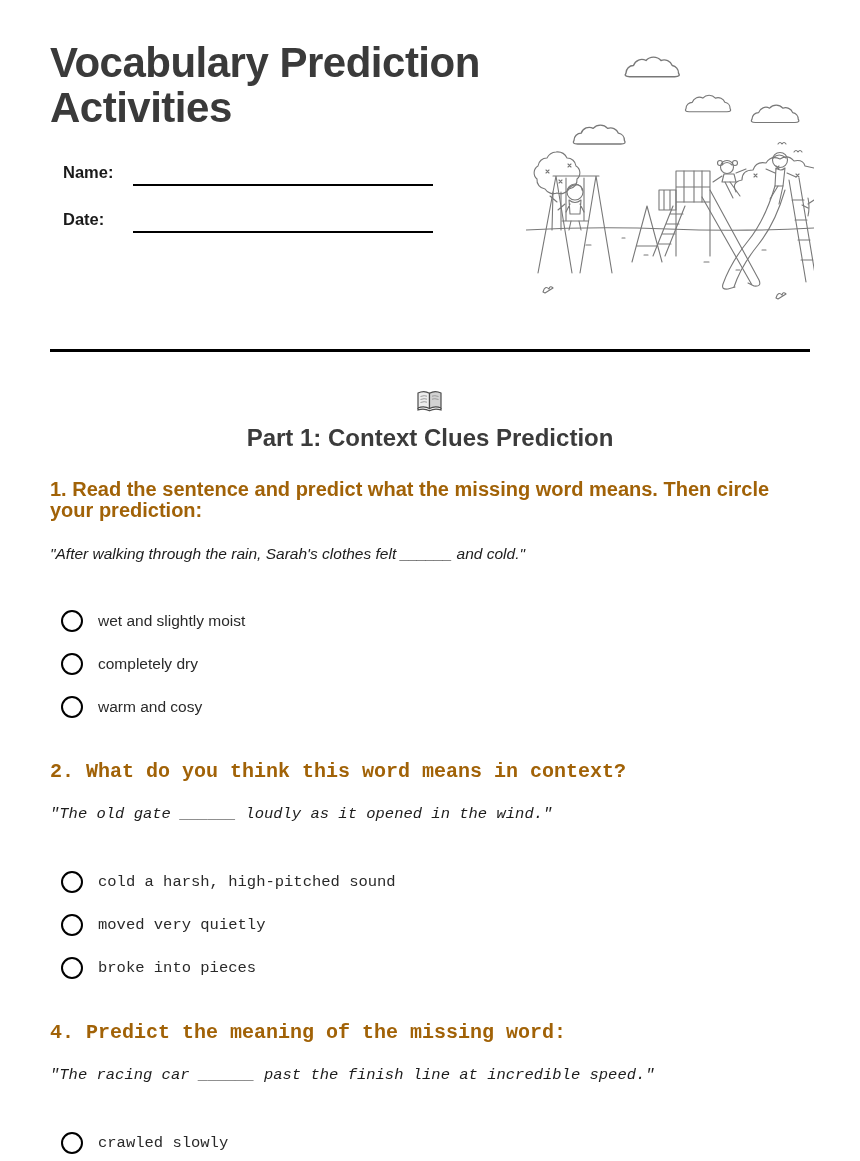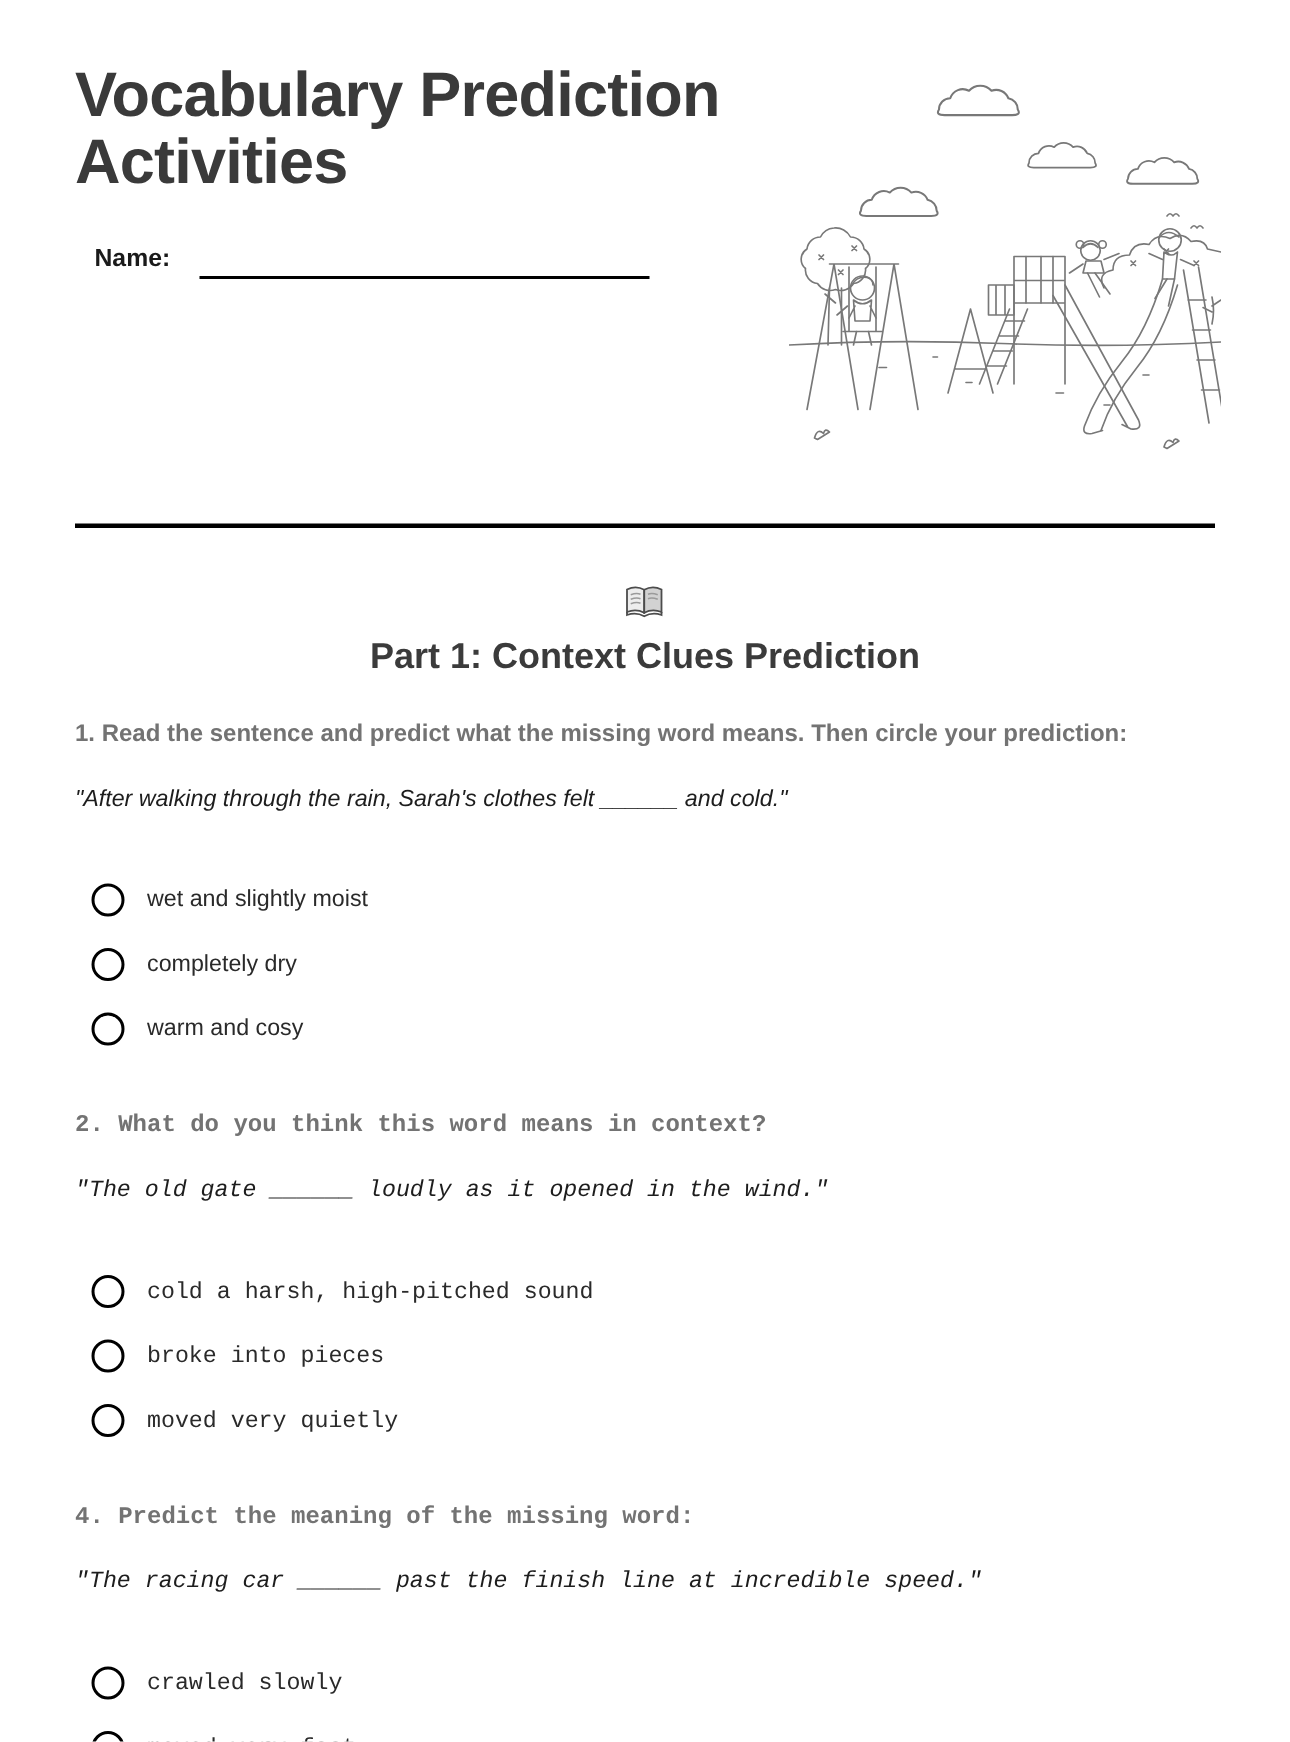--- a/index.html
+++ b/index.html
@@ -48,22 +48,22 @@
     font-size: 24px; line-height: 30px; font-weight: 700;
     color: #3b3b3b;
     display: flex; align-items: center; gap: 11px; flex-direction: column;
   }
   .book-icon { flex: 0 0 auto; position: relative; top: 1px; }
 
   .question { margin: 0; }
   .question + .question { margin-top: 43px; font-family: Liberation Mono, monospace; }
   .question-first { margin-top: 26px; }
   .prompt {
-    margin: 0; font-size: 16px; line-height: 21px;
-    font-weight: 700; color: #737373;
+    margin: 0; font-size: 20px; line-height: 21px;
+    font-weight: 700; color: #a16207;
   }
   .quote {
     margin: 22px 0 0 0; font-size: 15.5px; line-height: 21px;
     font-style: italic; color: #1d1d1d;
   }
   .options { margin-top: 46px; padding-left: 11px; }
   .option {
     display: flex; align-items: flex-end; gap: 15px;
     height: 22px; margin-bottom: 21px;
   }
@@ -81,20 +81,24 @@
 <div class="page">
 
   <header class="header">
     <h1 class="title">Vocabulary Prediction Activities</h1>
 
     <div class="field field-name">
       <span class="field-label">Name:</span>
       <span class="field-line"></span>
     </div>
 
+    <div class="field field-date">
+      <span class="field-label">Date:</span>
+      <span class="field-line"></span>
+    </div>
 
     <svg class="illustration" width="288" height="270" viewBox="0 0 288 270" fill="none" stroke="#787878" stroke-width="1.1" stroke-linecap="round" stroke-linejoin="round">
       <defs>
         <path id="cloud" d="M0 12 a6 6 0 0 1 6 -6 a7 7 0 0 1 10 -4 a8 8 0 0 1 12 0 a7 7 0 0 1 9 4 a6 6 0 0 1 5 6 q2 3 -3 3 l-36 0 q-5 0 -3 -3 z"></path>
       </defs>
 
       <use href="#cloud" x="0" y="0" transform="translate(100,18) scale(1.25)"></use>
       <use href="#cloud" x="0" y="0" transform="translate(160,56) scale(1.05)"></use>
       <use href="#cloud" x="0" y="0" transform="translate(226,66) scale(1.1)"></use>
       <use href="#cloud" x="0" y="0" transform="translate(48,86) scale(1.2)"></use>
@@ -195,25 +199,25 @@
     <section class="question">
       <p class="prompt">2. What do you think this word means in context?</p>
       <p class="quote">"The old gate ______ loudly as it opened in the wind."</p>
       <div class="options">
         <div class="option">
           <span class="radio"></span>
           <span class="option-label">cold a harsh, high-pitched sound</span>
         </div>
         <div class="option">
           <span class="radio"></span>
+          <span class="option-label">moved very quietly</span>
+        </div>
+        <div class="option">
+          <span class="radio"></span>
           <span class="option-label">broke into pieces</span>
-        </div>
-        <div class="option">
-          <span class="radio"></span>
-          <span class="option-label">moved very quietly</span>
         </div>
       </div>
     </section>
 
     <section class="question">
       <p class="prompt">4. Predict the meaning of the missing word:</p>
       <p class="quote">"The racing car ______ past the finish line at incredible speed."</p>
       <div class="options">
         <div class="option">
           <span class="radio"></span>

